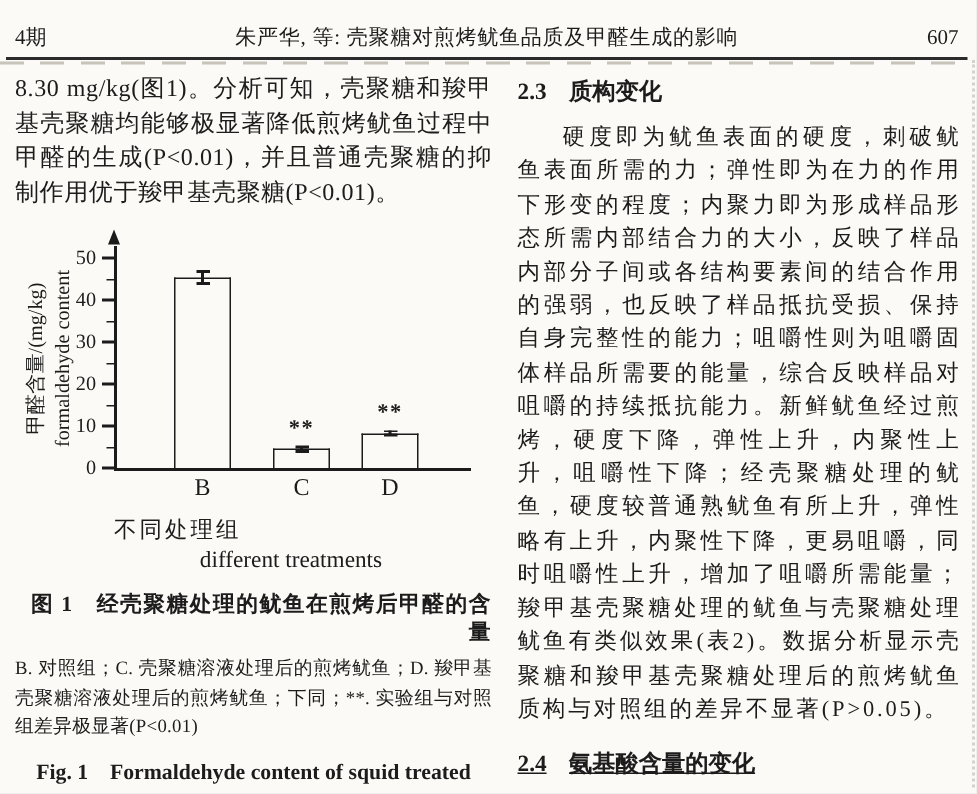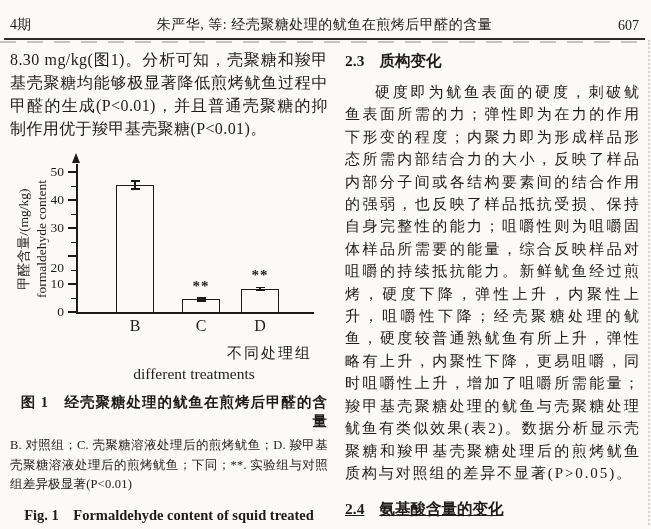--- a/index.html
+++ b/index.html
@@ -27,40 +27,40 @@
   .plot .tick.minor{left:-7px;width:5px;height:1.5px;}
   .plot .ticklab{position:absolute;left:-42px;width:28px;text-align:right;font-size:13.5px;}
   .plot .bar{position:absolute;bottom:0;width:38px;box-sizing:border-box;
         border:1.7px solid #1b1b1b;border-bottom:none;}
   .plot .err{position:absolute;width:2px;background:#1b1b1b;}
   .plot .errcap{position:absolute;width:9px;height:1.7px;background:#1b1b1b;}
   .plot .ann{position:absolute;width:40px;text-align:center;font-weight:bold;font-size:15px;letter-spacing:1px;}
   .plot .xcat{position:absolute;top:100%;margin-top:5px;width:40px;text-align:center;font-size:16px;}
   .ylab{position:absolute;left:-56px;top:73px;width:158px;height:36px;transform:rotate(-90deg);
         text-align:center;font-size:13.5px;line-height:17.5px;}
-  .ax-zh{position:absolute;left:66px;top:196px;width:236px;text-align:right;font-size:15px;letter-spacing:2px;}
+  .ax-zh{position:absolute;left:66px;top:196px;width:236px;text-align:left;font-size:15px;letter-spacing:2px;}
   .ax-en{position:absolute;left:66px;top:217px;width:236px;text-align:center;font-size:15.5px;}
   
   .cap-zh{text-align:right;font-weight:bold;font-size:14.5px;letter-spacing:1px;margin-top:5px;}
   .note-zh{font-size:12.5px;line-height:19.5px;text-align:justify;margin-top:5px;letter-spacing:.2px;}
   .cap-en{text-align:center;font-weight:bold;font-size:14.5px;line-height:22px;margin-top:9px;padding:0 14px;}
   
   .sec-head{font-weight:bold;font-size:15.5px;margin:3px 0 9px;}
   .sec-head .num{margin-right:15px;}
   .sec-body{font-size:15px;line-height:22.4px;text-align:justify;letter-spacing:1.9px;text-indent:2em;margin:0;}
   .sec-gap{margin-top:15px;text-decoration:underline;}
 </style>
 </head>
 <body>
 
 <div class="page">
 
   <div class="hdr">
     <span>4期</span>
-    <span class="title">朱严华, 等: 经壳聚糖处理的鱿鱼在煎烤后甲醛的含量</span>
+    <span class="title">朱严华, 等: 壳聚糖对煎烤鱿鱼品质及甲醛生成的影响</span>
     <span>607</span>
   </div>
   <div class="hdr-rule"></div>
   <div class="hdr-dash"></div>
   <div class="edge-artifact"></div>
 
   <div class="cols">
 
     <div class="col-left">
       <div class="para-left">8.30 mg/kg(图1)。分析可知，壳聚糖和羧甲基壳聚糖均能够极显著降低煎烤鱿鱼过程中甲醛的生成(P&lt;0.01)，并且普通壳聚糖的抑制作用优于羧甲基壳聚糖(P&lt;0.01)。</div>
@@ -68,21 +68,21 @@
       <div class="chart-wrap">
         <div class="plot" id="plot-area">
           <div class="yarrow"></div>
         <div class="tick" style="bottom: -1px;"></div>
             <div class="ticklab" style="bottom: -8px;">0</div>
             <div class="tick minor" style="bottom: 12.9623px;"></div>
             <div class="tick" style="bottom: 26.9245px;"></div>
             <div class="ticklab" style="bottom: 19.9245px;">10</div>
             <div class="tick minor" style="bottom: 40.8868px;"></div>
             <div class="tick" style="bottom: 54.8491px;"></div>
-            <div class="ticklab" style="bottom: 36px;">20</div>
+            <div class="ticklab" style="bottom: 48px;">20</div>
             <div class="tick minor" style="bottom: 68.8113px;"></div>
             <div class="tick" style="bottom: 82.7736px;"></div>
             <div class="ticklab" style="bottom: 75.7736px;">30</div>
             <div class="tick minor" style="bottom: 96.7358px;"></div>
             <div class="tick" style="bottom: 110.698px;"></div>
             <div class="ticklab" style="bottom: 103.698px;">40</div>
             <div class="tick minor" style="bottom: 124.66px;"></div>
             <div class="tick" style="bottom: 138.623px;"></div>
             <div class="ticklab" style="bottom: 131.623px;">50</div>
             <div class="bar" style="left: 38px; height: 127.057px; background: rgb(251, 250, 246); border-color: rgb(27, 27, 27);"></div>

